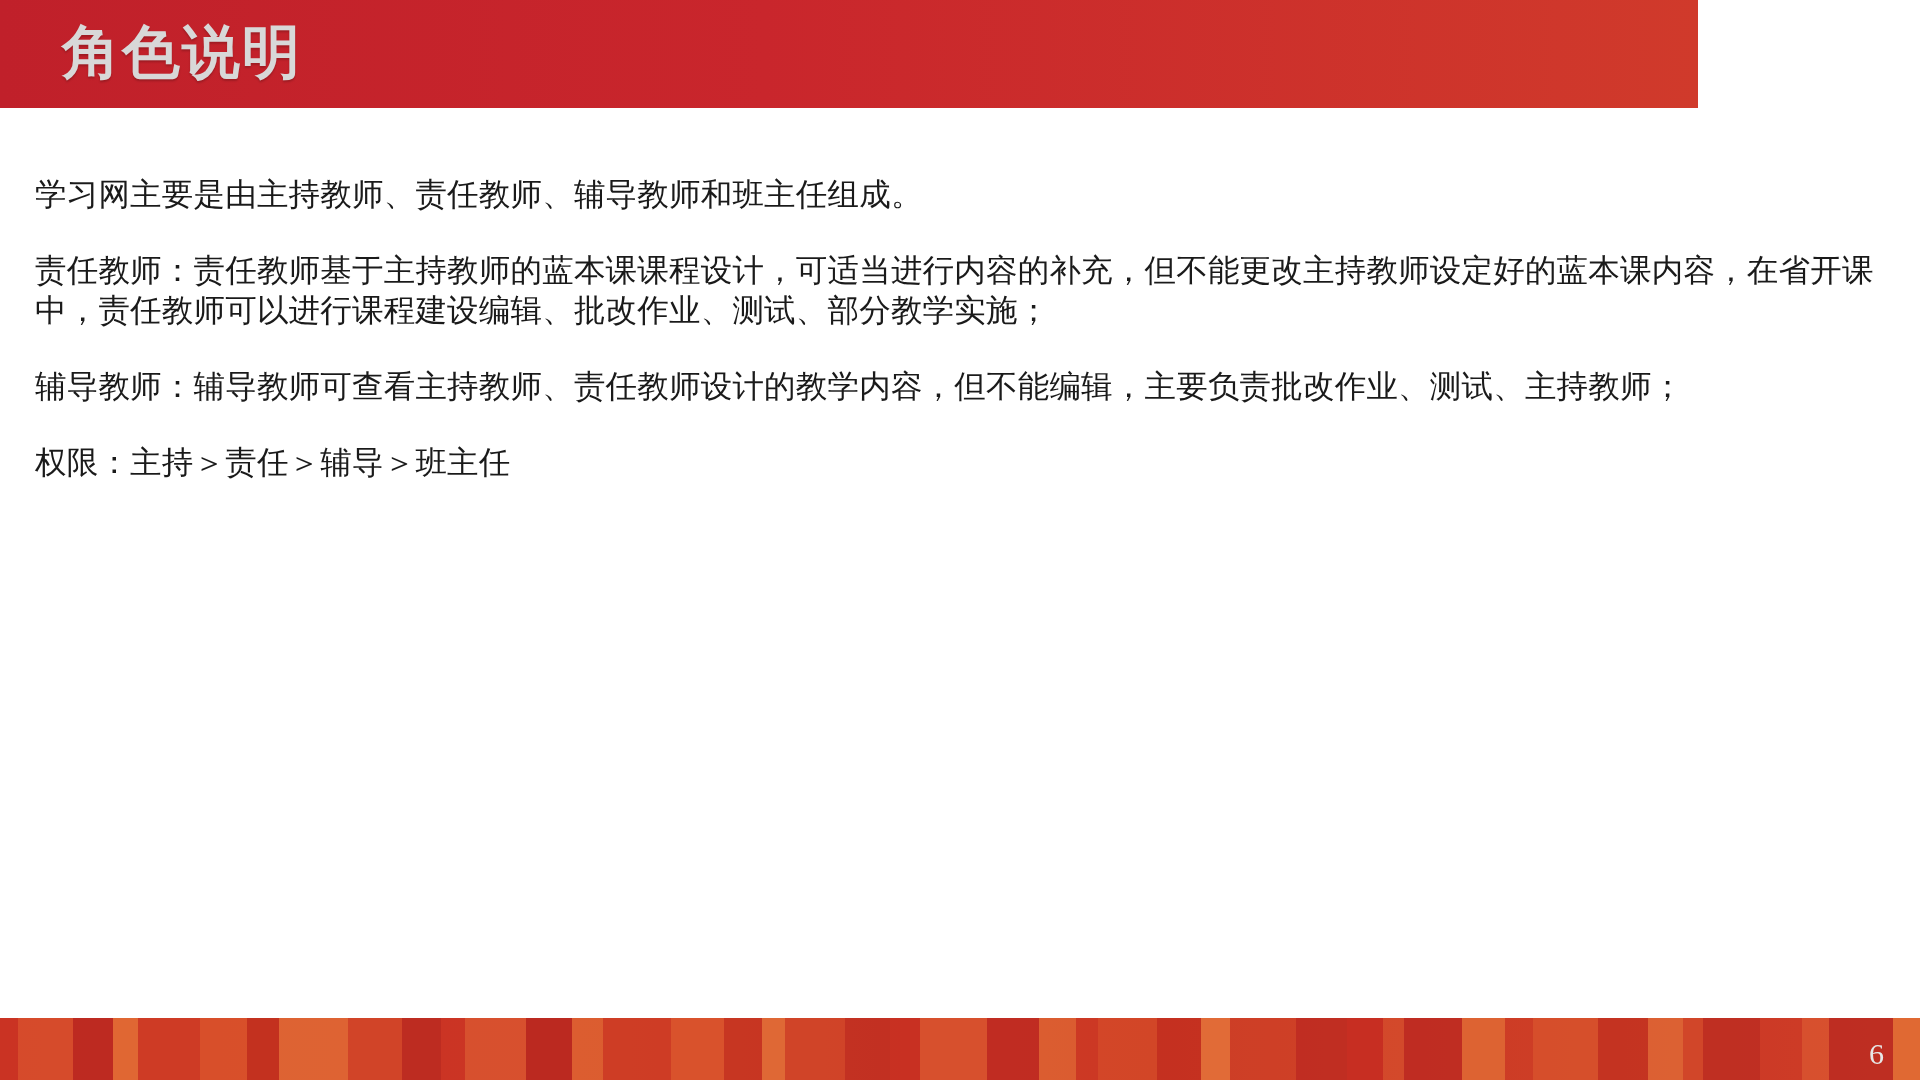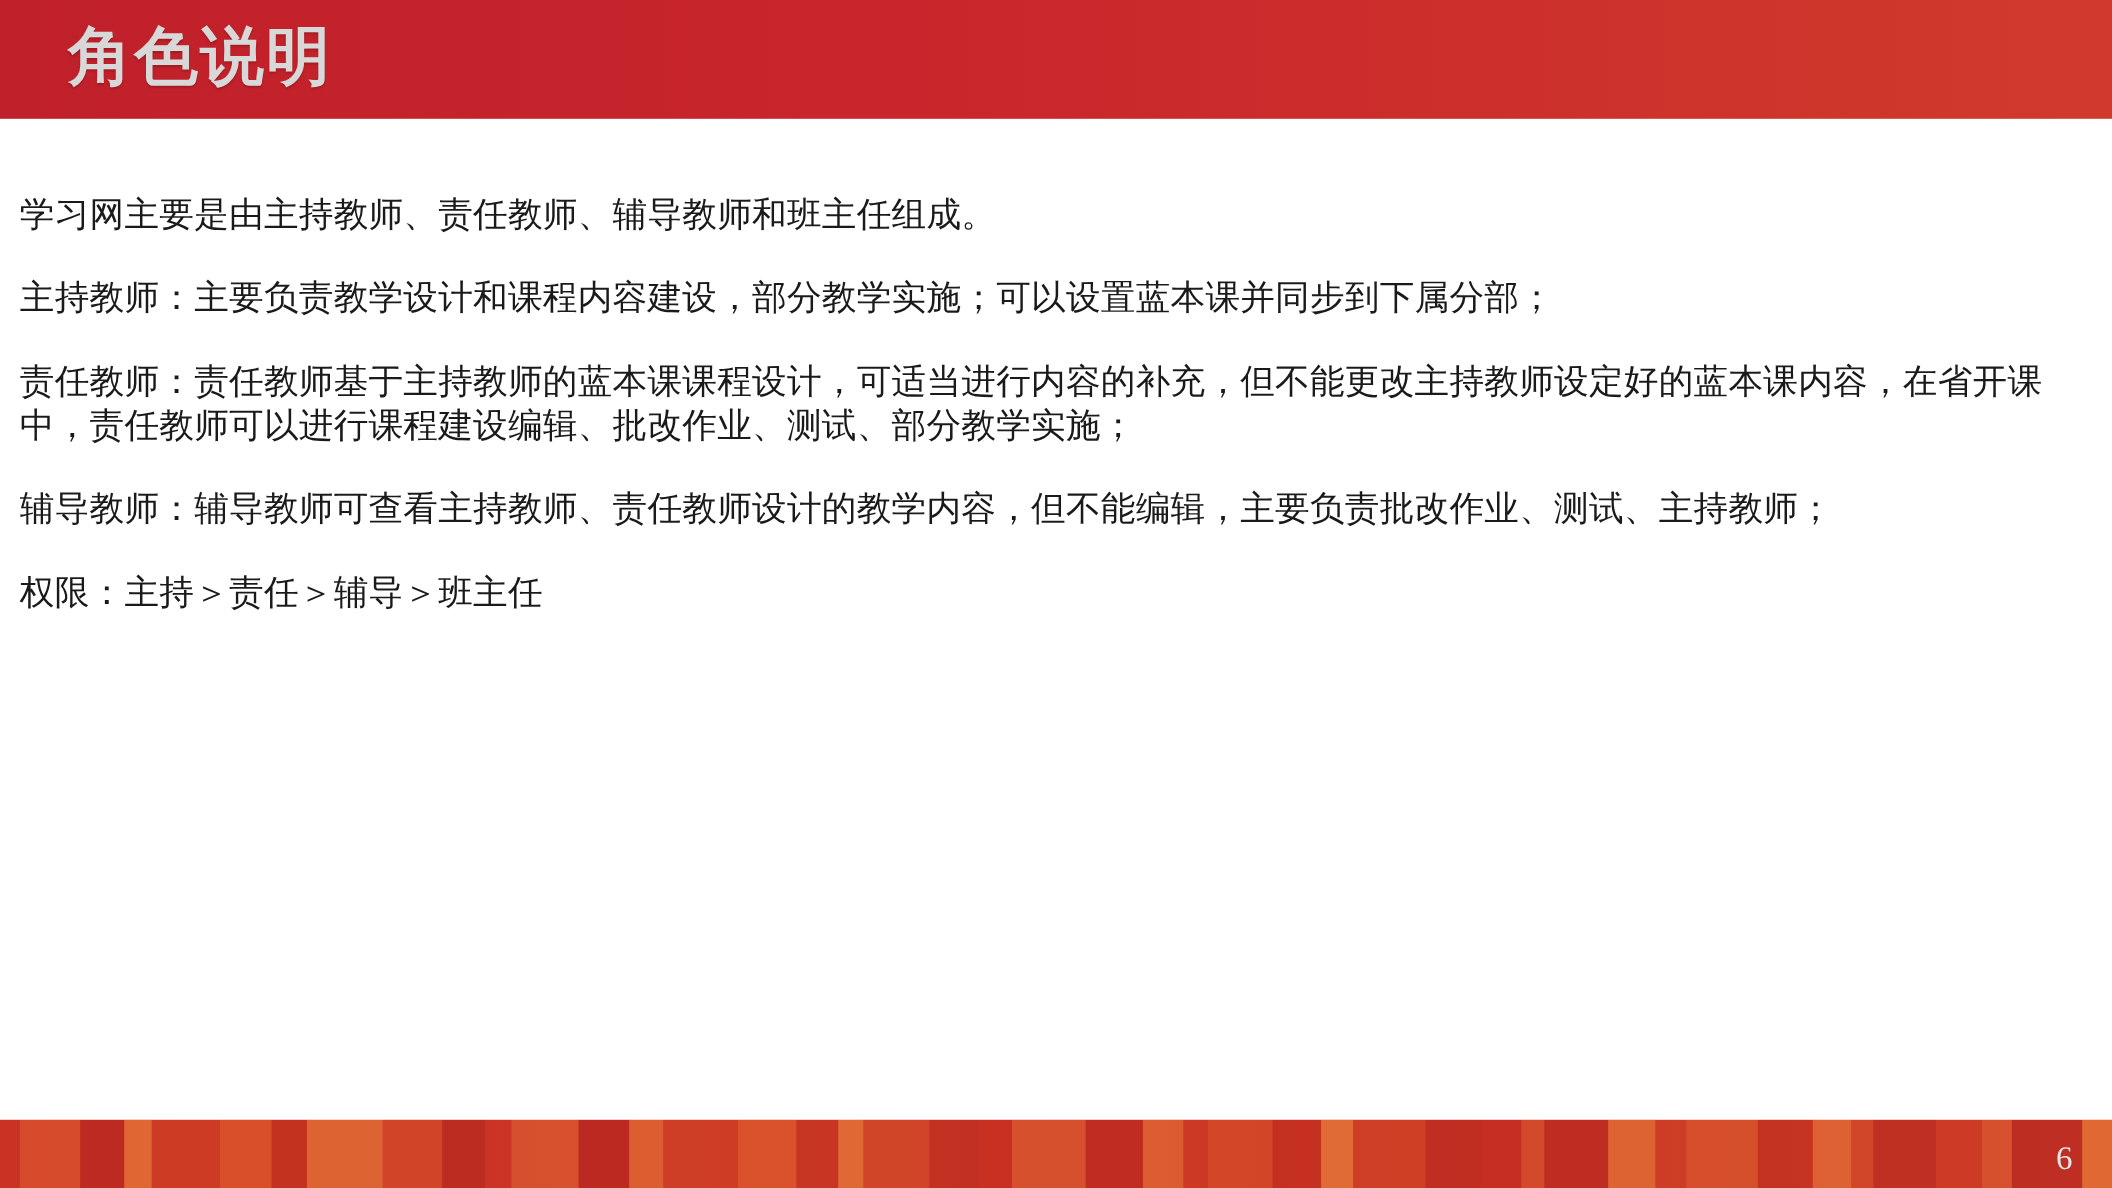--- a/index.html
+++ b/index.html
@@ -13,21 +13,21 @@
     font-family: "Liberation Sans", sans-serif;
     overflow: hidden;
     position: relative;
   }
 
   
   .header-band {
     position: absolute;
     left: 0;
     top: 0;
-    width: 1920px;
+    width: 1698px;
     height: 108px;
     background: linear-gradient(90deg, #c0202a 0%, #c9262c 45%, #d03a2b 100%);
   }
   .header-title {
     position: absolute;
     left: 62px;
     top: 6px;
     font-size: 58px;
     font-weight: bold;
     color: #d8d8d8;
@@ -38,21 +38,21 @@
   }
 
   
   .content {
     position: absolute;
     left: 0;
     top: 108px;
     width: 1920px;
     height: 912px;
     box-sizing: border-box;
-    padding: 66px 22px 0 18px;
+    padding: 66px 22px 0 35px;
   }
   .para {
     font-size: 31.5px;
     line-height: 40px;
     color: #1a1a1a;
     margin: 0 0 36px 0;
     letter-spacing: 0.2px;
     text-align: left;
     word-break: break-all;
   }
@@ -92,21 +92,20 @@
 </style>
 </head>
 <body>
 
 <div class="header-band">
   <div class="header-title">角色说明</div>
 </div>
 
 <div class="content">
   <p class="para">学习网主要是由主持教师、责任教师、辅导教师和班主任组成。</p>
-  <p class="para">主持教师：主要负责教学设计和课程内容建设，部分教学实施；可以设置蓝本课并同步到下属分部；</p>
   <p class="para">责任教师：责任教师基于主持教师的蓝本课课程设计，可适当进行内容的补充，但不能更改主持教师设定好的蓝本课内容，在省开课中，责任教师可以进行课程建设编辑、批改作业、测试、部分教学实施；</p>
   <p class="para">辅导教师：辅导教师可查看主持教师、责任教师设计的教学内容，但不能编辑，主要负责批改作业、测试、主持教师；</p>
   <p class="para">权限：主持＞责任＞辅导＞班主任</p>
 </div>
 
 <div class="footer-strip">
   <div class="bars" id="footer-bars">
       <i style="width: 18px; background: rgb(198, 45, 34); opacity: 0.55;"></i>
       <i style="width: 55px; background: rgb(216, 83, 47); opacity: 0.68;"></i>
       <i style="width: 40px; background: rgb(185, 38, 32); opacity: 0.81;"></i>

